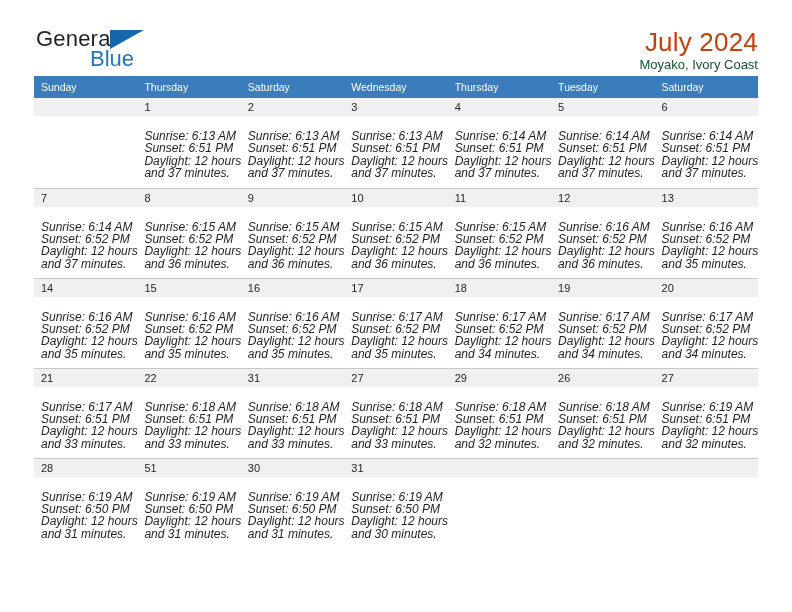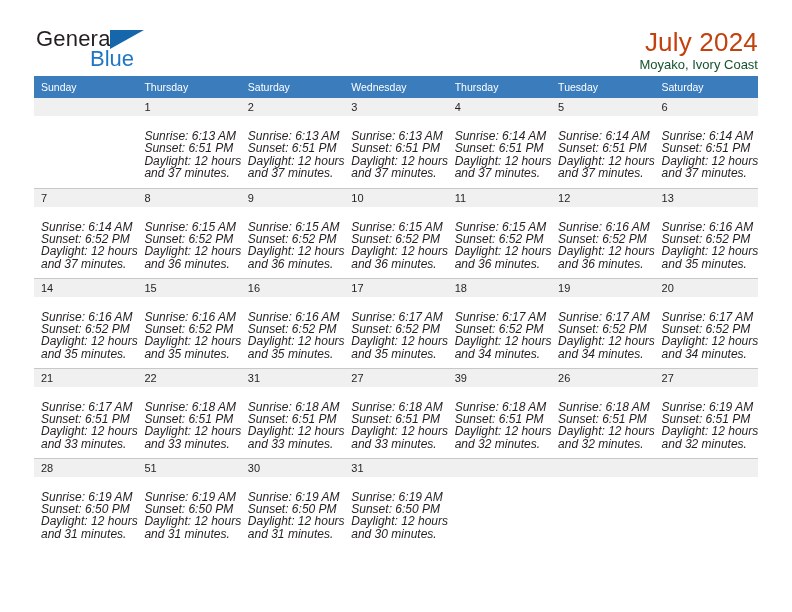--- a/index.html
+++ b/index.html
@@ -441,21 +441,21 @@
               <div class="info">
                 <div>Sunrise: 6:18 AM</div>
                 <div>Sunset: 6:51 PM</div>
                 <div>Daylight: 12 hours</div>
                 <div>and 33 minutes.</div>
               </div>
             </div>
           </td>
           <td>
             <div class="cell">
-              <div class="daynum">39</div>
+              <div class="daynum">29</div>
               <div class="info">
                 <div>Sunrise: 6:18 AM</div>
                 <div>Sunset: 6:51 PM</div>
                 <div>Daylight: 12 hours</div>
                 <div>and 32 minutes.</div>
               </div>
             </div>
           </td>
           <td>
             <div class="cell">

